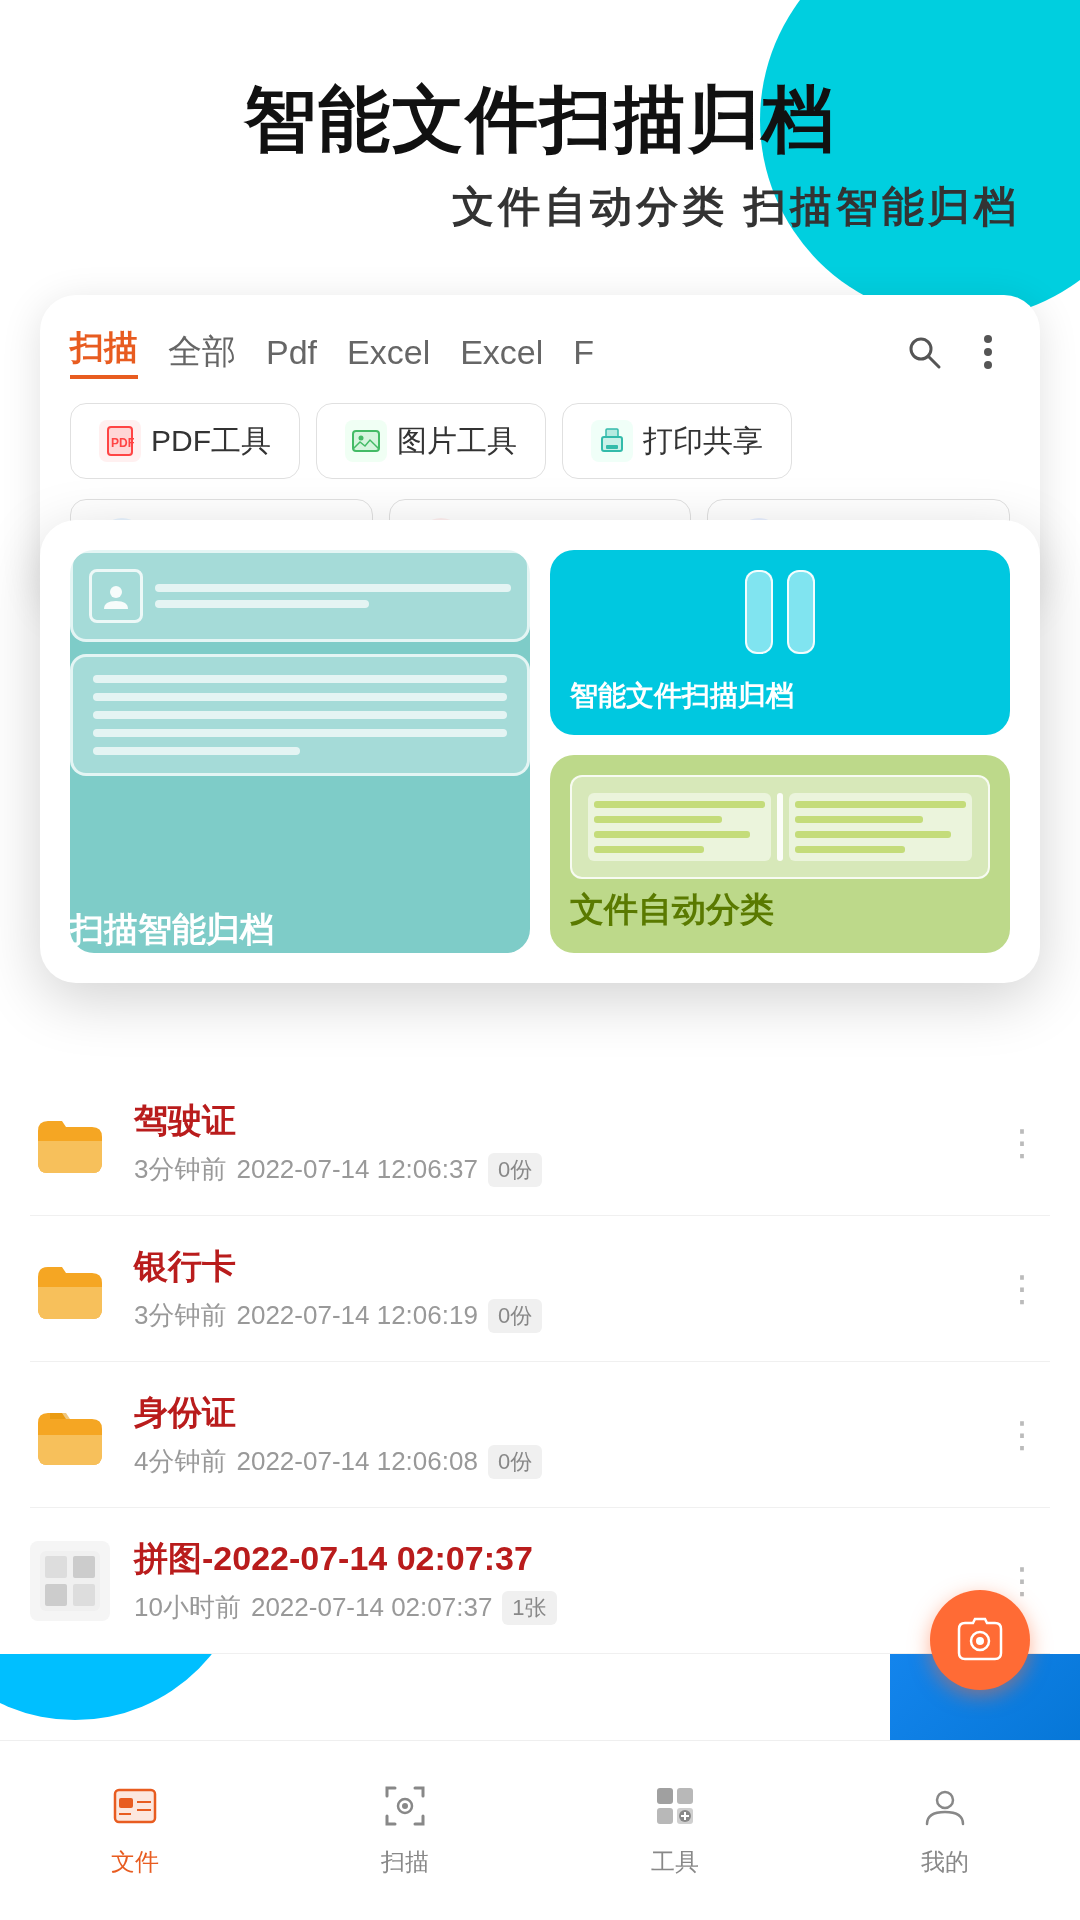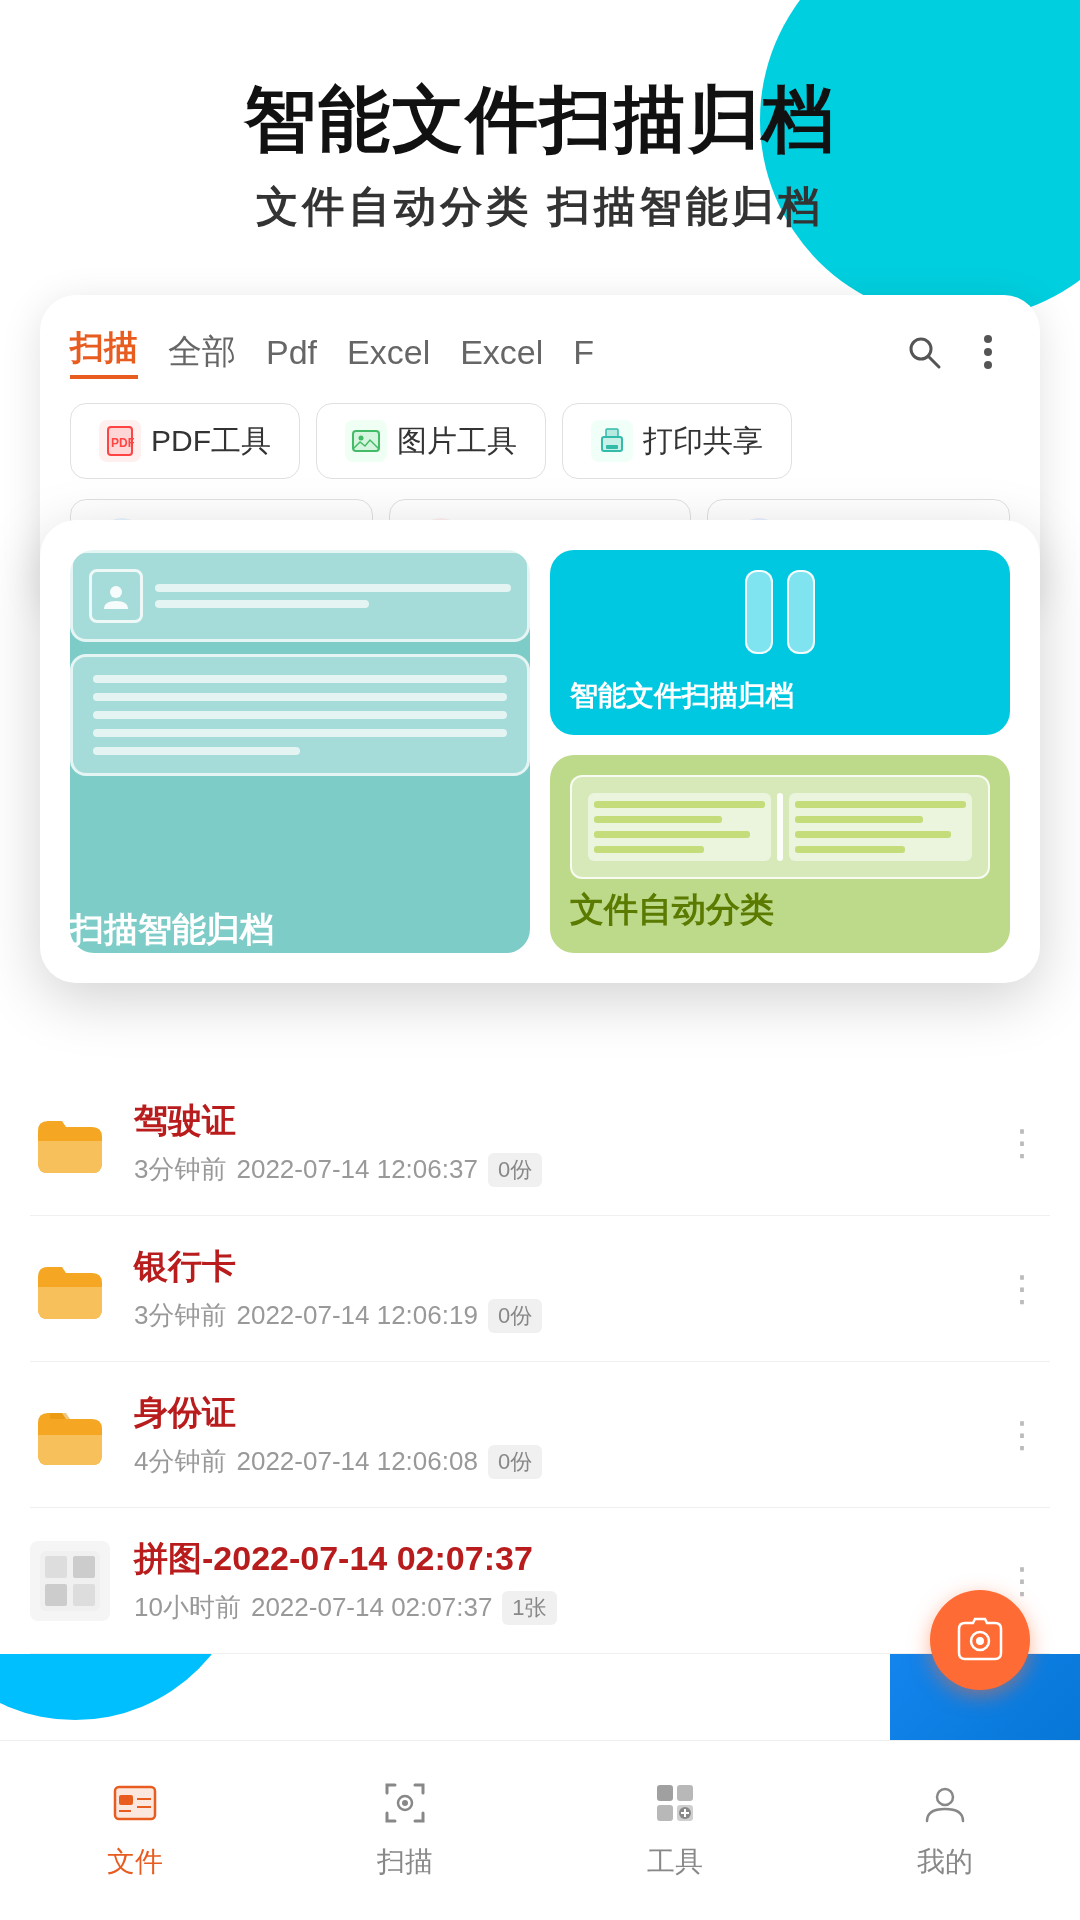--- a/index.html
+++ b/index.html
@@ -58,20 +58,21 @@
       color: #111;
       line-height: 1.1;
       letter-spacing: 2px;
     }
     .header-subtitle {
       font-size: 42px;
       font-weight: 600;
       color: #333;
       margin-top: 20px;
       letter-spacing: 4px;
+      text-align: right;
     }
 
     
     .app-card-top {
       position: relative;
       z-index: 10;
       background: #fff;
       border-radius: 36px;
       margin: 20px 40px 0 40px;
       padding: 30px 30px 0 30px;
@@ -445,21 +446,21 @@
       flex-direction: column;
       align-items: center;
       justify-content: center;
       gap: 8px;
       cursor: pointer;
     }
     .nav-icon {
       font-size: 44px;
     }
     .nav-label {
-      font-size: 28px;
+      font-size: 24px;
       color: #888;
     }
     .nav-item.active .nav-label { color: #E85C20; }
     .nav-item.active .nav-icon { color: #E85C20; }
   </style>
 </head>
 <body>
 
 <div class="bg-top-right"></div>
 <div class="bg-bottom-left"></div>

